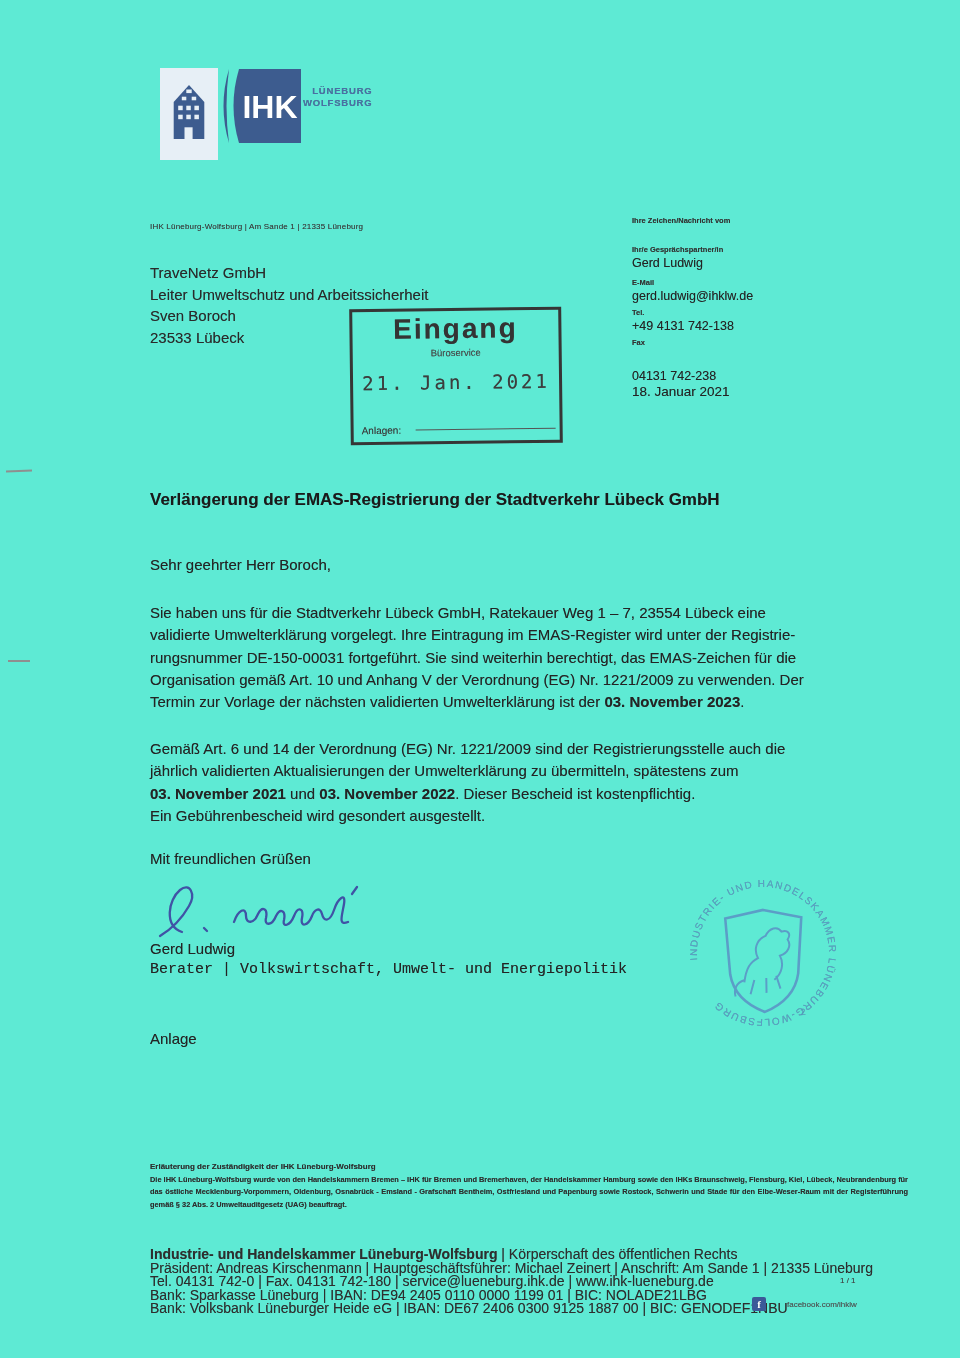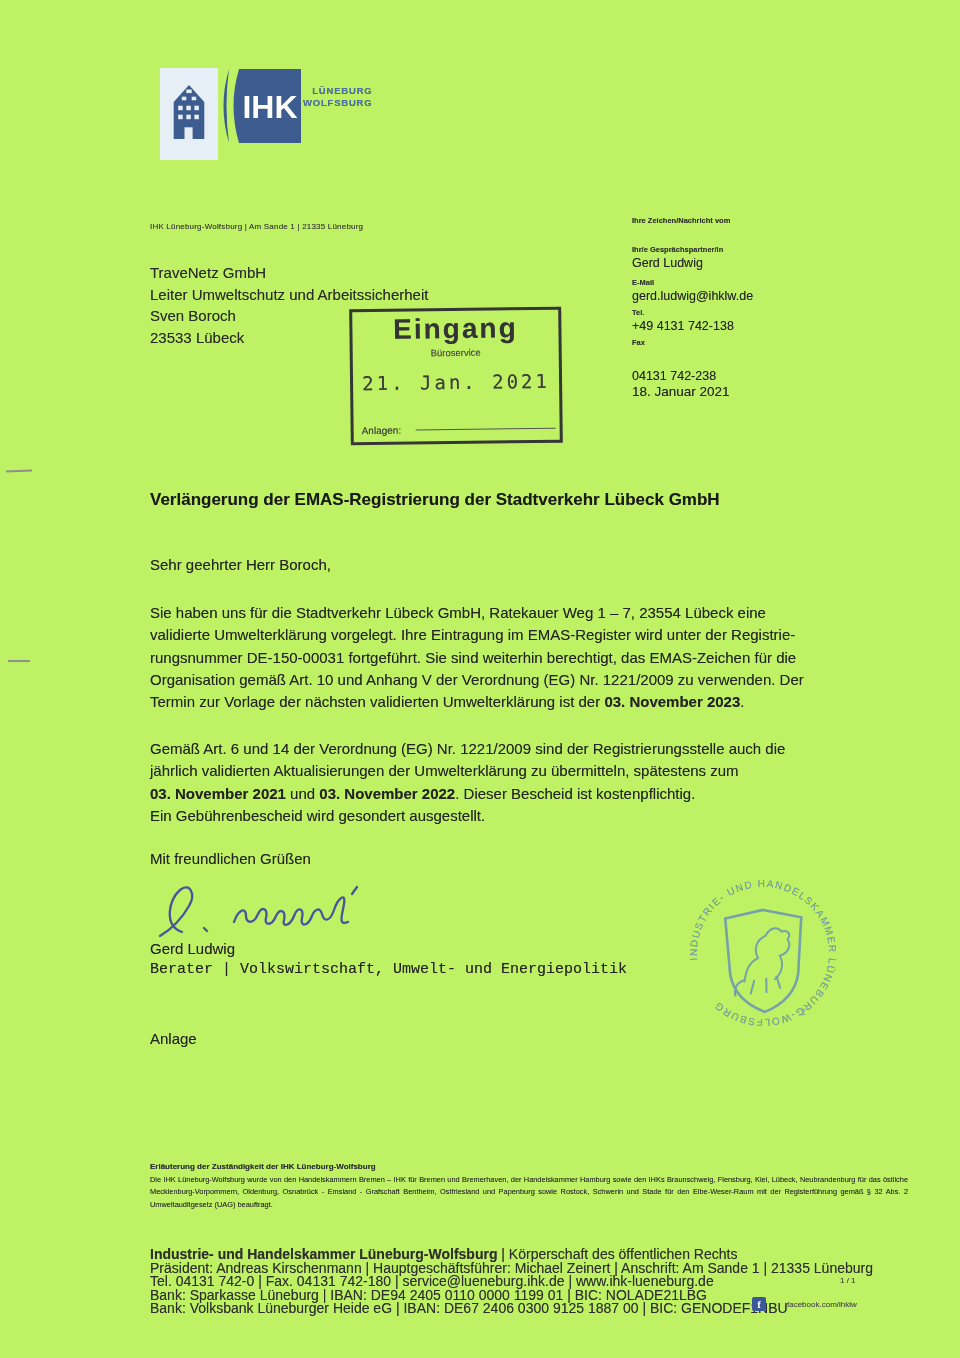--- a/index.html
+++ b/index.html
@@ -1,18 +1,18 @@
 <!DOCTYPE html>
 <html><head>
 <meta charset="utf-8">
 <style>
   * { margin:0; padding:0; box-sizing:border-box; }
   body { background:#ffffff; }
   .page {
-    position:relative; width:960px; height:1358px; background:#bef264;
+    position:relative; width:960px; height:1358px; background:#5eead4;
     font-family:"Liberation Sans", sans-serif; color:#242424; overflow:hidden;
     text-shadow:0 0 0.6px rgba(40,40,40,0.45);
   }
   .abs { position:absolute; }
 
   
   .house-panel { left:160px; top:68px; width:58px; height:92px; background:#e7eff6; display:flex; align-items:center; justify-content:center; }
   .ihk-box { left:217px; top:68px; width:84px; height:76px; }
   .region { left:303px; top:85px; color:#4a6fa5; font-weight:bold; font-size:9.5px; line-height:12px; letter-spacing:0.8px;text-align:right; }
   .dept { left:634px; top:78px; font-weight:bold; font-size:15px; line-height:20px; color:#1e1e1e; }
@@ -49,21 +49,21 @@
   .signature { left:148px; top:878px; }
   .signer-name { left:150px; top:940px; font-size:15px; }
   .signer-title { left:150px; top:961px; font-size:15px;font-family:Liberation Mono, monospace; }
   .enclosure { left:150px; top:1030px; font-size:15px; }
 
   .round-stamp { left:670px; top:860px; width:186px; height:186px; opacity:0.72; transform:rotate(-8deg); }
 
   
   .legal { left:150px; top:1162px; width:758px; color:#2e2e2e; }
   .legal-title { font-size:8px; font-weight:bold; margin-bottom:3px; }
-  .legal-body { font-size:7.4px; line-height:12.4px; text-align:justify; }
+  .legal-body { font-size:7.4px; line-height:12.4px; text-align:justify;font-weight:bold; }
 
   .footer { left:150px; top:1248px; font-size:14px; line-height:13.5px; color:#2e2e2e; }
   .page-num { left:840px; top:1276px; font-size:8px; color:#444; }
   .fb-row { left:752px; top:1297px; display:flex; align-items:center; gap:6px; }
   .fb-icon { width:14px; height:14px; background:#3b5998; border-radius:2px; color:#fff; font-size:11px; font-weight:bold; display:flex; align-items:flex-end; justify-content:center; line-height:13px; font-family:"Liberation Serif", serif; }
   .fb-text { font-size:8px; color:#555;margin-left:15px; }
 
   .fold-mark { background:#8f8f8f; height:2px; }
   .fm1 { left:6px; top:470px; width:26px; transform:rotate(-2deg); }
   .fm2 { left:8px; top:660px; width:22px; }

